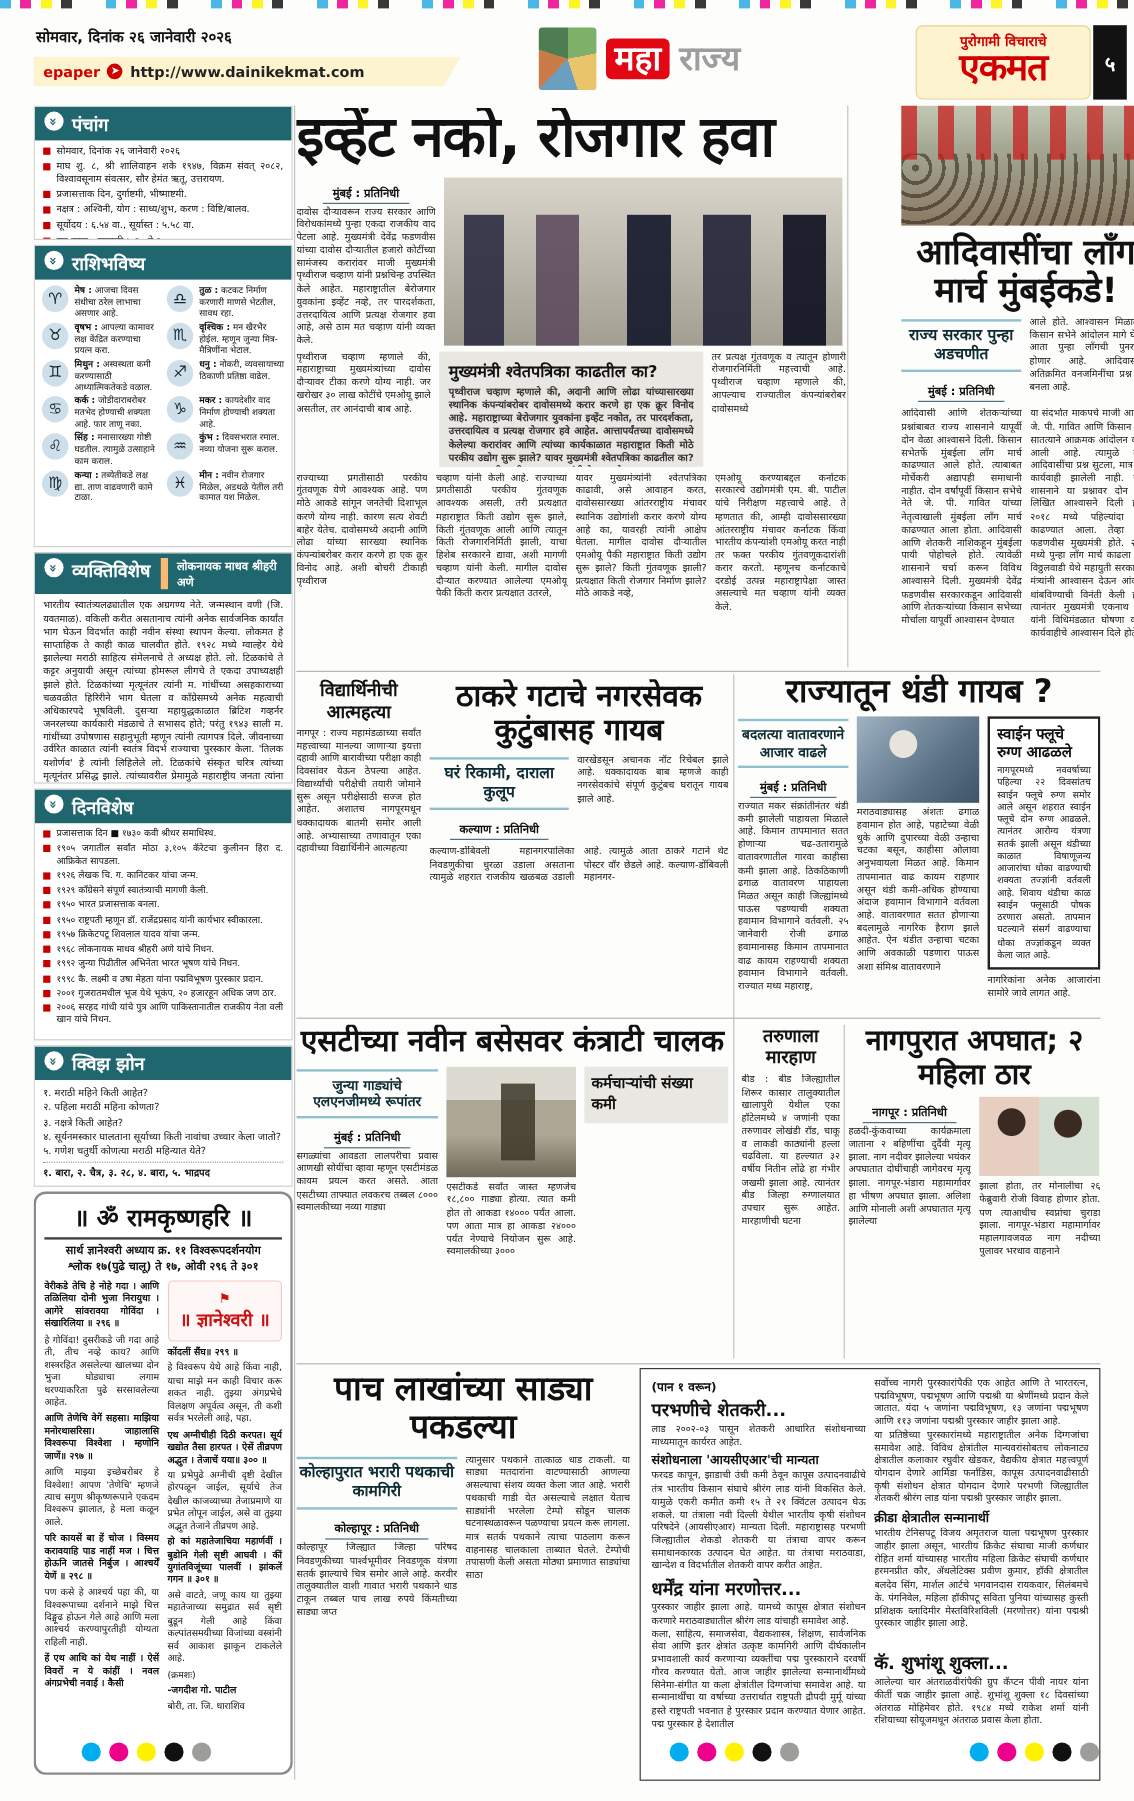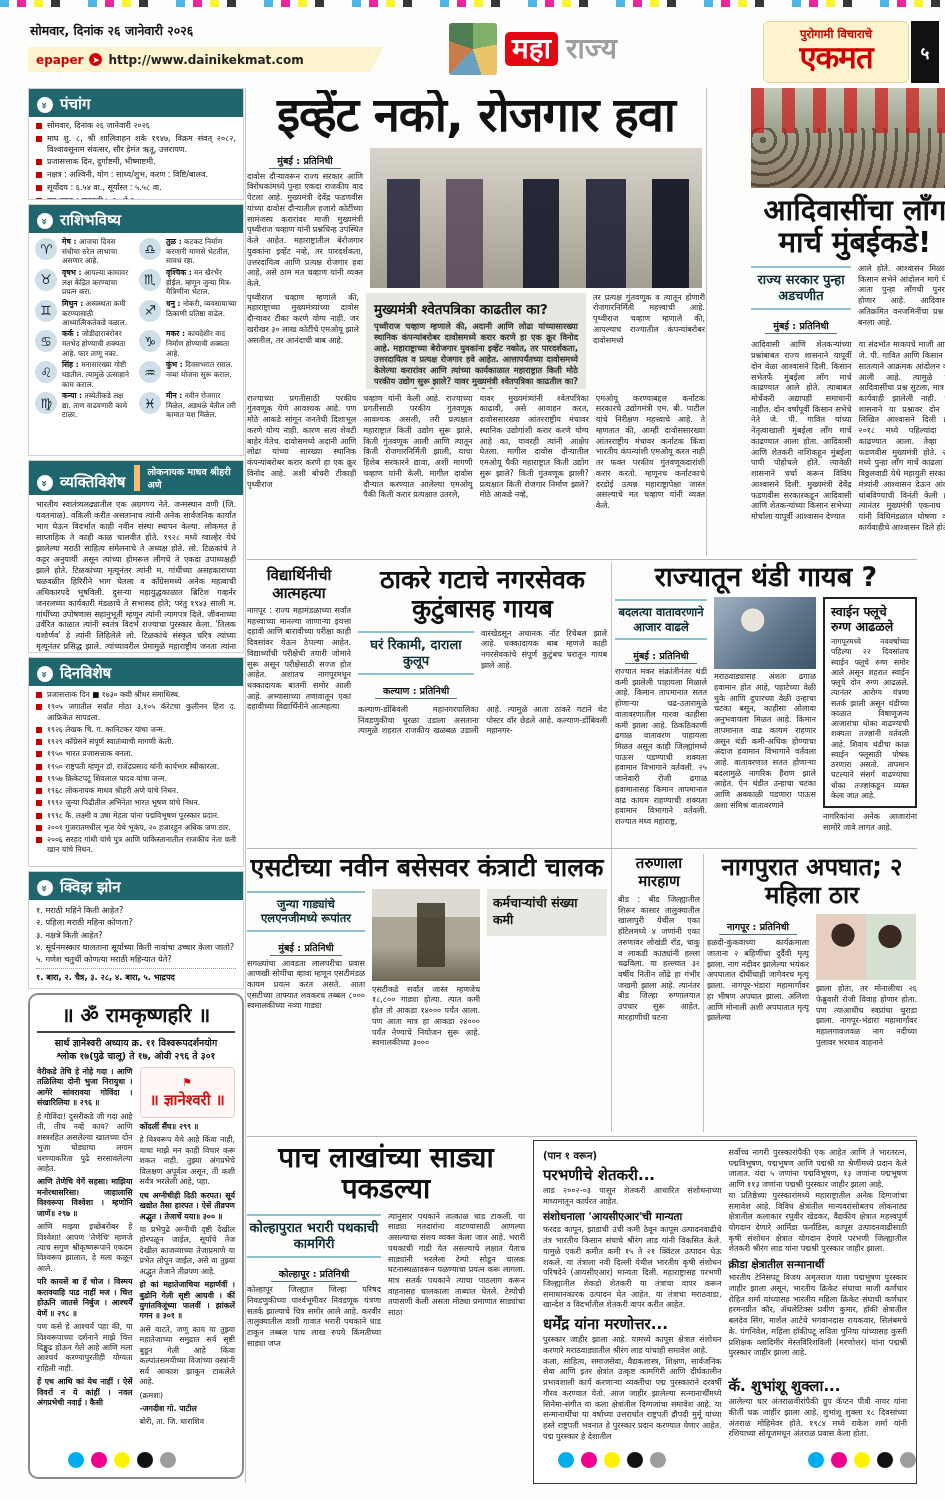--- a/index.html
+++ b/index.html
@@ -23,21 +23,21 @@
   .maha{background:#e30613;color:#fff;font-size:28px;font-weight:bold;padding:3px 7px;border-radius:5px;line-height:1;}
   .rajya{color:#9e9e9e;font-size:28px;font-weight:bold;line-height:1;}
   .hdr-right{position:absolute;left:763px;top:21px;width:146px;height:62px;background:#fdf3cf;border:1px solid #e4d59b;border-radius:6px;text-align:center;box-sizing:border-box;padding-top:4px;}
   .tagline{color:#d10000;font-size:11.5px;font-weight:bold;}
   .brand{color:#d10000;font-size:31px;font-weight:bold;line-height:1.05;letter-spacing:-1px;}
   .pagenum{position:absolute;left:911px;top:21px;width:28px;height:62px;background:#121212;color:#fff;display:flex;align-items:center;justify-content:center;font-size:17px;font-weight:bold;}
 
   
   .sidebar{left:28px;top:88px;width:216px;height:1396px;}
   .sec{border:1px solid #cfcfcf;background:#fff;margin-bottom:4px;overflow:hidden;box-sizing:border-box;}
-  .sechd{background:#20666f;color:#fff;display:flex;align-items:flex-end;gap:7px;padding:4px 8px;font-size:15px;font-weight:bold;}
+  .sechd{background:#20666f;color:#fff;display:flex;align-items:flex-start;gap:7px;padding:4px 8px;font-size:15px;font-weight:bold;}
   .sechd .circ{width:16px;height:16px;border-radius:50%;background:#fff;color:#20666f;display:flex;align-items:center;justify-content:center;font-size:11px;font-weight:bold;flex:0 0 auto;}
   .sechd .circ span{display:inline-block;transform:rotate(90deg);}
   .sechd .subt{font-size:9.5px;font-weight:bold;border-left:6px solid #fdba74;padding-left:7px;margin-left:2px;}
   .secbody{padding:4px 7px;}
   .bline{display:flex;gap:5px;font-size:8px;line-height:1.35;text-align:justify;margin-bottom:2px;}
   .sqb{width:6px;height:6px;background:#c40000;flex:0 0 auto;margin-top:2px;}
   .rgrid{display:grid;grid-template-columns:1fr 1fr;gap:2px 6px;padding:4px 6px;}
   .ritem{display:flex;gap:5px;}
   .zic{width:22px;height:22px;border-radius:50%;background:#cfdfe9;color:#14222c;display:flex;align-items:center;justify-content:center;font-size:13px;flex:0 0 auto;margin-top:1px;}
   .rtx{font-size:7.3px;line-height:1.3;text-align:left;}
@@ -56,21 +56,21 @@
   .gn-p.bold{font-weight:bold;}
   .gn-logo{color:#cc1111;text-align:center;font-weight:bold;font-size:15px;border:1px solid #f3c9c9;border-radius:4px;padding:8px 2px;margin-bottom:4px;background:#fff7f5;}
   .gn-logo .fl{display:block;font-size:11px;}
 
   
   .bodytxt{font-size:8px;line-height:1.34;text-align:justify;color:#191919;}
   .kicker{border-top:2px solid #8fc0cd;border-bottom:2px solid #8fc0cd;font-size:13px;font-weight:bold;text-align:center;padding:4px 2px;margin:2px 0 4px;line-height:1.25;color:#0d2b33;}
   .kicker.small{font-size:11.5px;}
   .byline{text-align:center;margin:1px 0 4px;}
   .byline span{font-size:9.5px;font-weight:bold;border-bottom:1px solid #50707c;padding:0 8px 2px;}
-  .hl-main{font-size:47px;font-weight:bold;text-align:center;line-height:1.08;letter-spacing:-1px;}
+  .hl-main{font-size:47px;font-weight:bold;text-align:left;line-height:1.08;letter-spacing:-1px;}
   .hl-sub{font-size:18.5px;font-weight:bold;text-align:center;margin-top:6px;color:#12272e;}
   .hl2{font-size:29px;font-weight:bold;text-align:center;line-height:1.12;}
   .hl3{font-size:25px;font-weight:bold;text-align:center;line-height:1.15;}
   .hl4{font-size:15px;font-weight:bold;text-align:center;line-height:1.2;}
   .graybox{background:#e9e7e2;padding:7px 8px;box-sizing:border-box;}
   .graybox h4{margin:0 0 3px;font-size:13.5px;}
   .graybox .gb-b{font-size:8.2px;line-height:1.35;text-align:justify;font-weight:bold;color:#333;}
   .wbox{border:2px solid #222;padding:5px 6px;box-sizing:border-box;background:#fff;}
   .wbox h4{margin:0 0 3px;font-size:12.5px;line-height:1.2;}
   .wbox .wb-b{font-size:7.7px;line-height:1.33;text-align:justify;}

